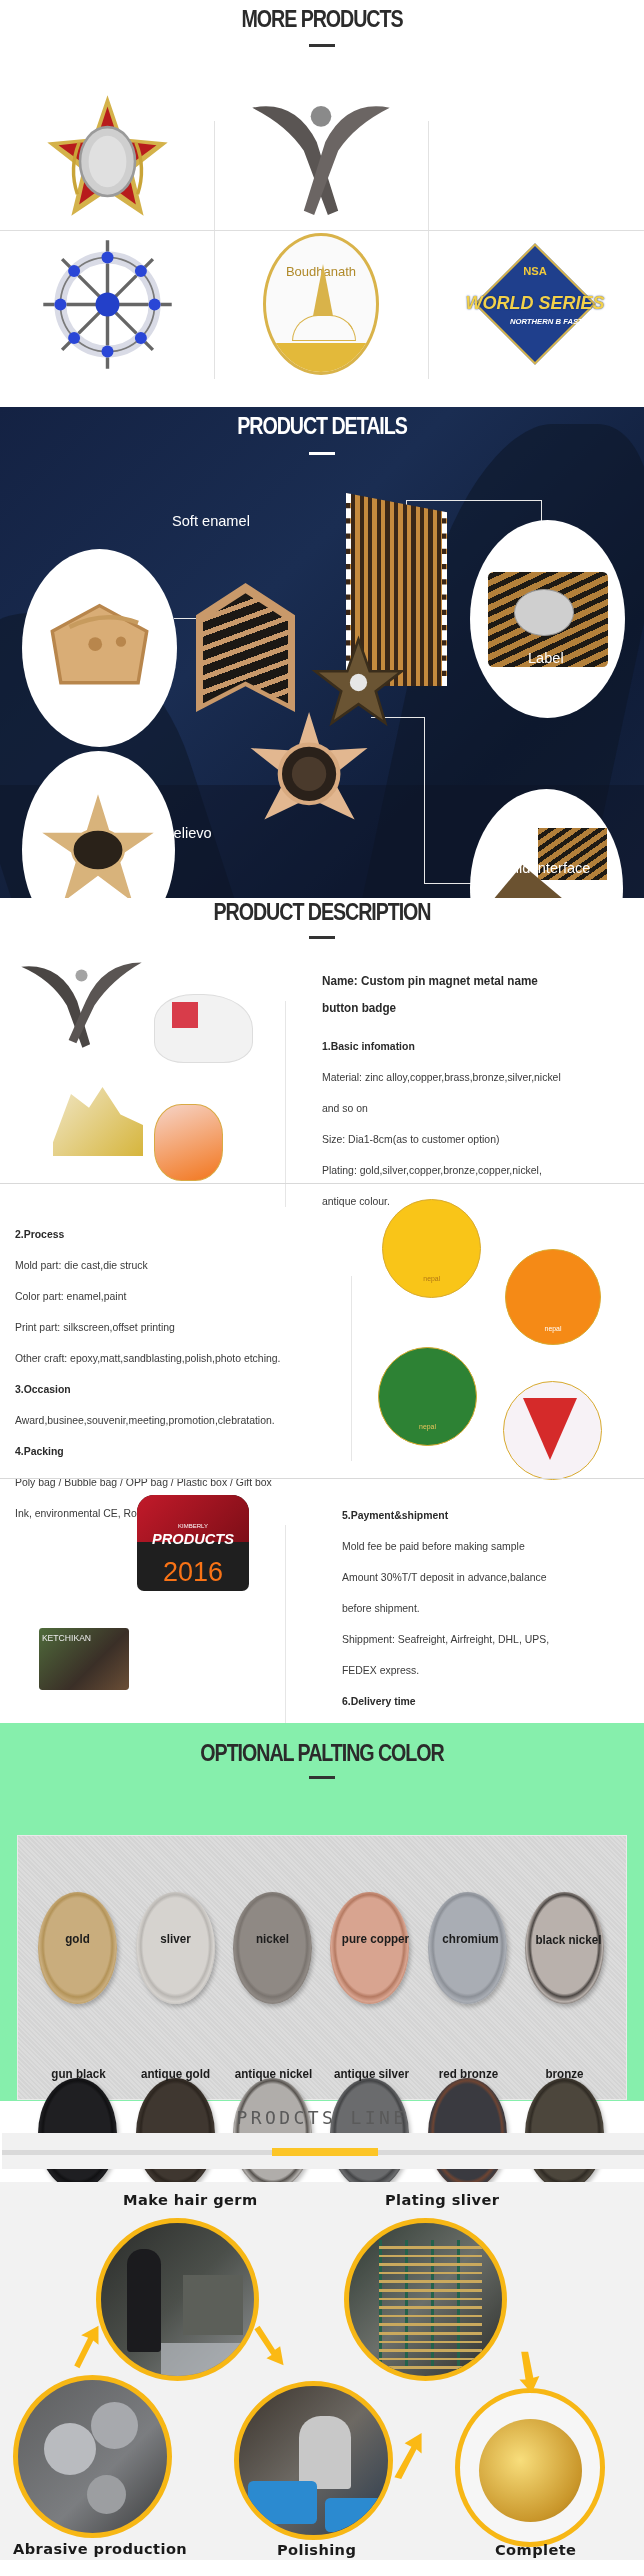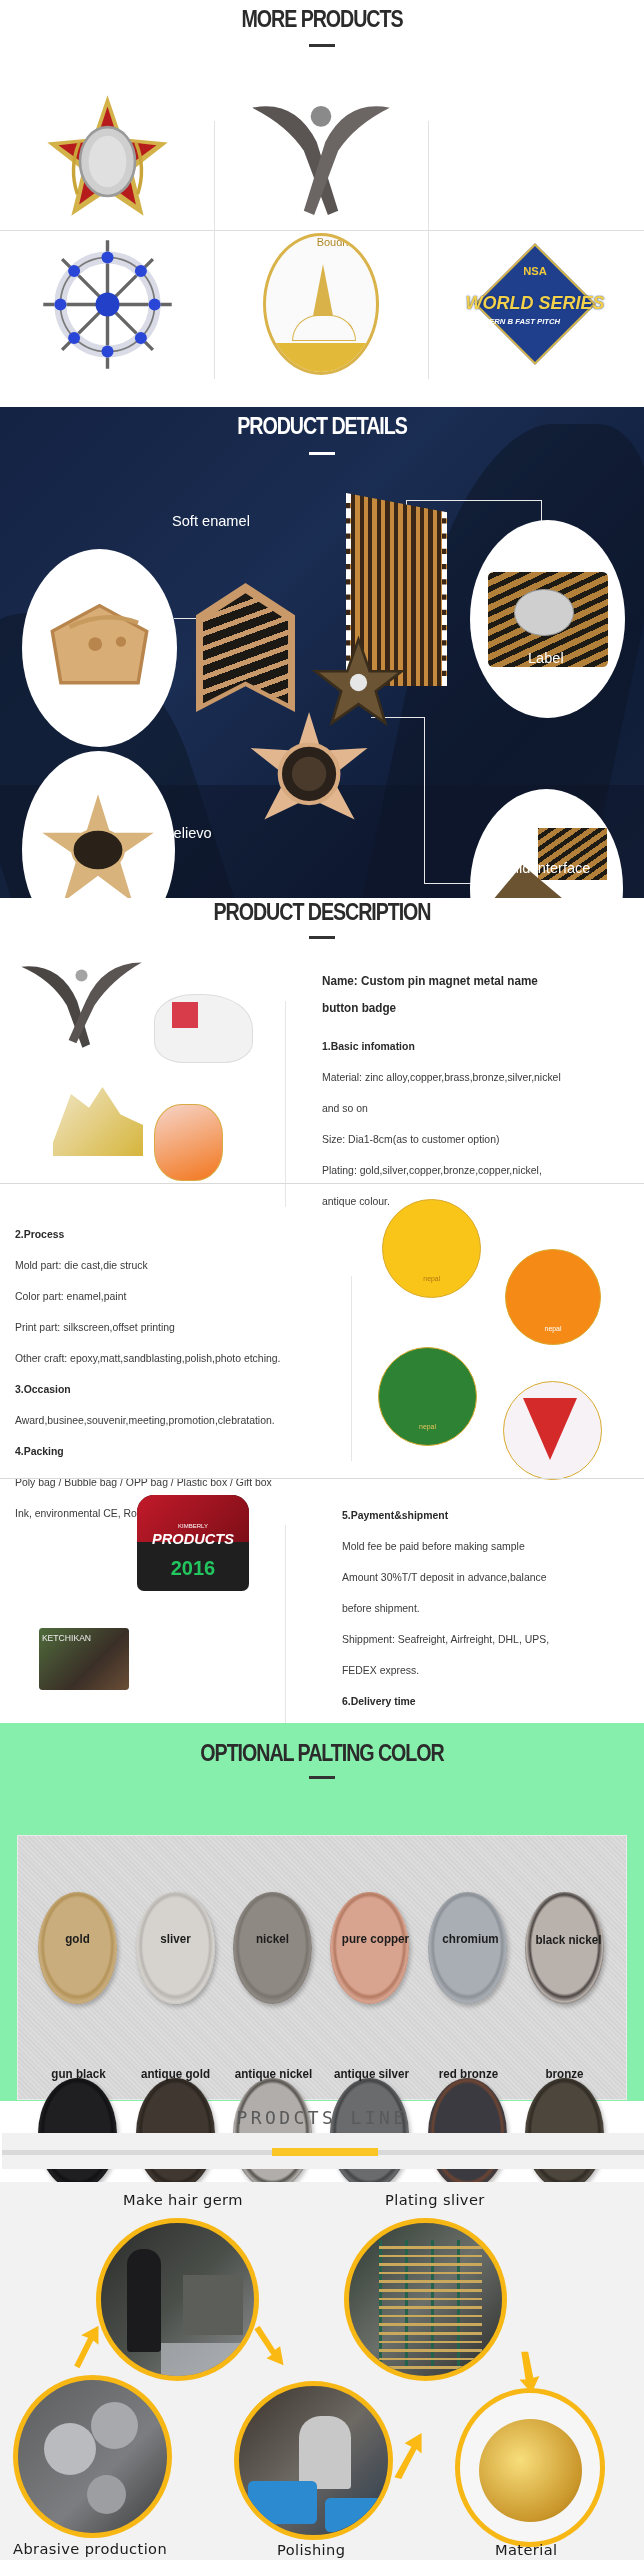--- a/index.html
+++ b/index.html
@@ -28,21 +28,21 @@
 .plating-panel{position:absolute;left:17px;top:112px;width:610px;height:265px;background:repeating-linear-gradient(45deg,#dcdcdc 0 1.7px,#d4d4d4 1.7px 3.4px);border:0.9px solid #eaeaea}
 .disc{position:absolute;width:79px;height:112px;border-radius:50%}
 .disc-label{position:absolute;width:101px;text-align:center;font-size:13.7px;font-weight:700;color:#1c1c1c;transform:scaleX(.85)}
 
 .pl-title{position:absolute;left:0;top:2107px;width:644px;text-align:center;font-family:"DejaVu Sans Mono",monospace;font-size:18px;letter-spacing:3.4px;color:#5a5a5a}
 .pl-band{position:absolute;left:1.7px;top:2133px;width:643px;height:36px;background:#f1f1f1}
 .pl-rail{position:absolute;left:1.7px;top:2150px;width:643px;height:5.2px;background:#d9d9d9}
 .pl-bar{position:absolute;left:272px;top:2148px;width:106px;height:7.7px;background:#fcc526}
 .flow{position:absolute;left:0;top:2182px;width:644px;height:378px;background:#f2f2f2}
 .photo{position:absolute;border-radius:50%;border:5.2px solid #f7b715;overflow:hidden}
-.flow-label{position:absolute;font-family:"DejaVu Sans",sans-serif;font-weight:400;font-size:14.6px;color:#1a1a1a;letter-spacing:0.4px}
+.flow-label{position:absolute;font-family:"DejaVu Sans",sans-serif;font-weight:700;font-size:14.6px;color:#1a1a1a;letter-spacing:0.4px}
 </style>
 </head>
 <body>
 
 <div>
   <div class="sec-title" style="top:5.2px">MORE PRODUCTS</div>
   <div class="sec-dash" style="top:44px"></div>
 
   <div class="grid">
     <div class="vline" style="left:214px;top:39px;height:258px"></div>
@@ -88,33 +88,33 @@
           <circle cx="41" cy="41" r="7"></circle>
             <circle cx="119" cy="41" r="7"></circle>
             <circle cx="41" cy="119" r="7"></circle>
             <circle cx="119" cy="119" r="7"></circle>
         </g>
       </svg>
     </div>
 
     <div class="cell" style="left:214px;top:149px">
       <div style="width:116px;height:142px;border-radius:50%;background:#fafafa;border:3.4px solid #d9b34a;position:relative;overflow:hidden">
-        <span style="position:absolute;top:0;left:0;width:100%;text-align:right;font-size:11px;color:#b08a2a">Boudhanath</span>
+        <span style="position:absolute;top:28px;left:0;width:100%;text-align:center;font-size:13px;color:#b08a2a">Boudhanath</span>
         <div style="position:absolute;left:47px;top:27.5px;width:0;height:0;border-left:10.3px solid transparent;border-right:10.3px solid transparent;border-bottom:52px solid #d9b34a"></div>
         <div style="position:absolute;left:26px;top:79px;width:64px;height:26px;border-radius:34px 34px 0 0;border:1.7px solid #d9b34a"></div>
         <div style="position:absolute;left:0;top:107px;width:100%;height:34px;background:#e3b93a"></div>
       </div>
     </div>
 
     <div class="cell" style="left:428px;top:149px">
       <div style="position:relative;width:146px;height:146px">
         <div style="position:absolute;left:30px;top:30px;width:86px;height:86px;background:#1f3f8c;border:2.6px solid #d6b44c;transform:rotate(45deg)"></div>
         <span style="position:absolute;left:0;top:34px;width:100%;text-align:center;color:#f0c93c;font-weight:700;font-size:11.2px">NSA</span>
         <span style="position:absolute;left:0;top:62px;width:100%;text-align:center;color:#f2d04a;font-weight:700;font-size:18px;font-style:italic;text-shadow:0 0 1.7px #0b2a6e">WORLD SERIES</span>
-        <span style="position:absolute;left:0;top:86px;width:100%;text-align:left;color:#fff;font-weight:700;font-size:7.7px;font-style:italic">NORTHERN B FAST PITCH</span>
+        <span style="position:absolute;left:0;top:86px;width:100%;text-align:right;color:#fff;font-weight:700;font-size:7.7px;font-style:italic">NORTHERN B FAST PITCH</span>
       </div>
     </div>
   </div>
 </div>
 
 <div class="details">
   <div class="mtn" style="left:412px;top:17px;width:223px;height:481px;transform:skewX(-12deg);border-radius:40% 40% 0 0"></div>
   <div class="mtn" style="left:-34px;top:206px;width:223px;height:292px;transform:skewX(18deg);border-radius:50% 50% 0 0"></div>
   <div class="mtn" style="left:0;top:378px;width:644px;height:113px;opacity:.45"></div>
 
@@ -234,21 +234,21 @@
     </div>
   </div>
 
   <div class="divider-h" style="top:1478px"></div>
 
   <div style="position:absolute;left:17px;top:1491px;width:258px;height:228px">
     <div style="position:absolute;left:120px;top:4.3px;width:112px;height:96px;background:#1f1f1f;border-radius:17px 17px 6.9px 6.9px;text-align:center;overflow:hidden">
       <div style="height:47px;background:linear-gradient(135deg,#c21a2a,#7d0e17)"></div>
       <div style="position:absolute;top:27.5px;width:100%;font-size:6px;color:#fff">KIMBERLY</div>
       <div style="position:absolute;top:36px;width:100%;font-size:14.6px;font-weight:700;font-style:italic;color:#fff">PRODUCTS</div>
-      <div style="position:absolute;top:62px;width:100%;font-size:20px;font-weight:700;color:#22c55e">2016</div>
+      <div style="position:absolute;top:62px;width:100%;font-size:27px;font-weight:400;color:#f97316">2016</div>
     </div>
     <div style="position:absolute;left:21.5px;top:137px;width:90px;height:62px;background:linear-gradient(135deg,#4f6b3b,#3a2f27 60%,#6b4e36);border-radius:3.4px">
       <span style="position:absolute;left:3.4px;top:5.2px;font-size:8.6px;color:#eee">KETCHIKAN</span>
     </div>
   </div>
   <div class="divider-v" style="left:285px;top:1525px;height:198px"></div>
 
   <div class="desc-text" style="left:342px;top:1499px">
     <b style="line-height:31px">5.Payment&amp;shipment</b>
     <span style="line-height:31px">Mold fee be paid before making sample</span>
@@ -334,16 +334,16 @@
       </svg>
     <svg style="position:absolute;left:391px;top:249px" width="34" height="50" viewBox="0 0 40 58">
         <path d="M4 54 L24 18 L16 14 L36 2 L36 26 L30 21 L12 56Z" fill="#fbb914"></path>
       </svg>
     <svg style="position:absolute;left:516px;top:168px" width="26" height="45" viewBox="0 0 30 52">
         <path d="M6 2 L14 2 L20 32 L27 30 L18 50 L4 34 L11 34Z" fill="#fbb914"></path>
       </svg>
 
     <div class="flow-label" style="left:13px;top:358px">Abrasive production</div>
     <div class="flow-label" style="left:277px;top:359px">Polishing</div>
-    <div class="flow-label" style="left:495px;top:359px">Material</div>
+    <div class="flow-label" style="left:495px;top:359px">Complete</div>
   </div>
 </div>
 
 
 </body></html>

